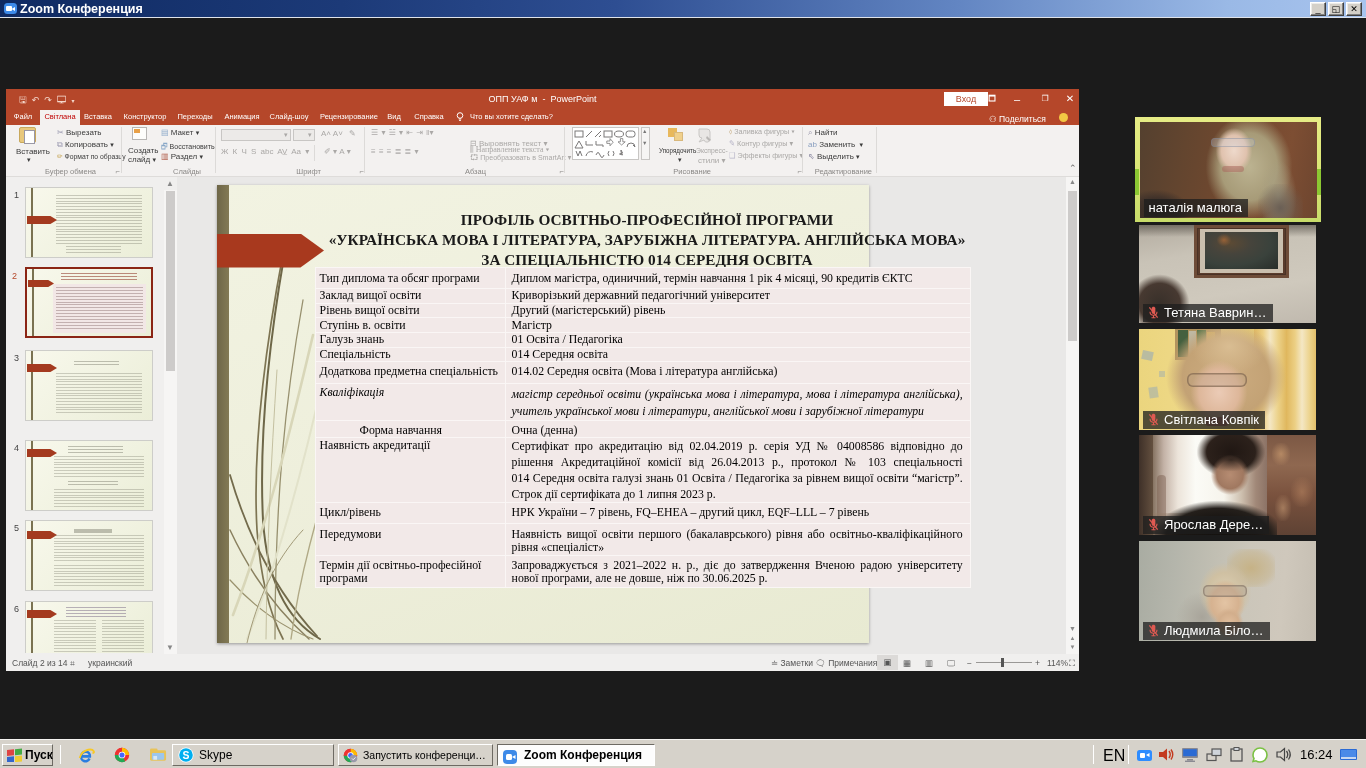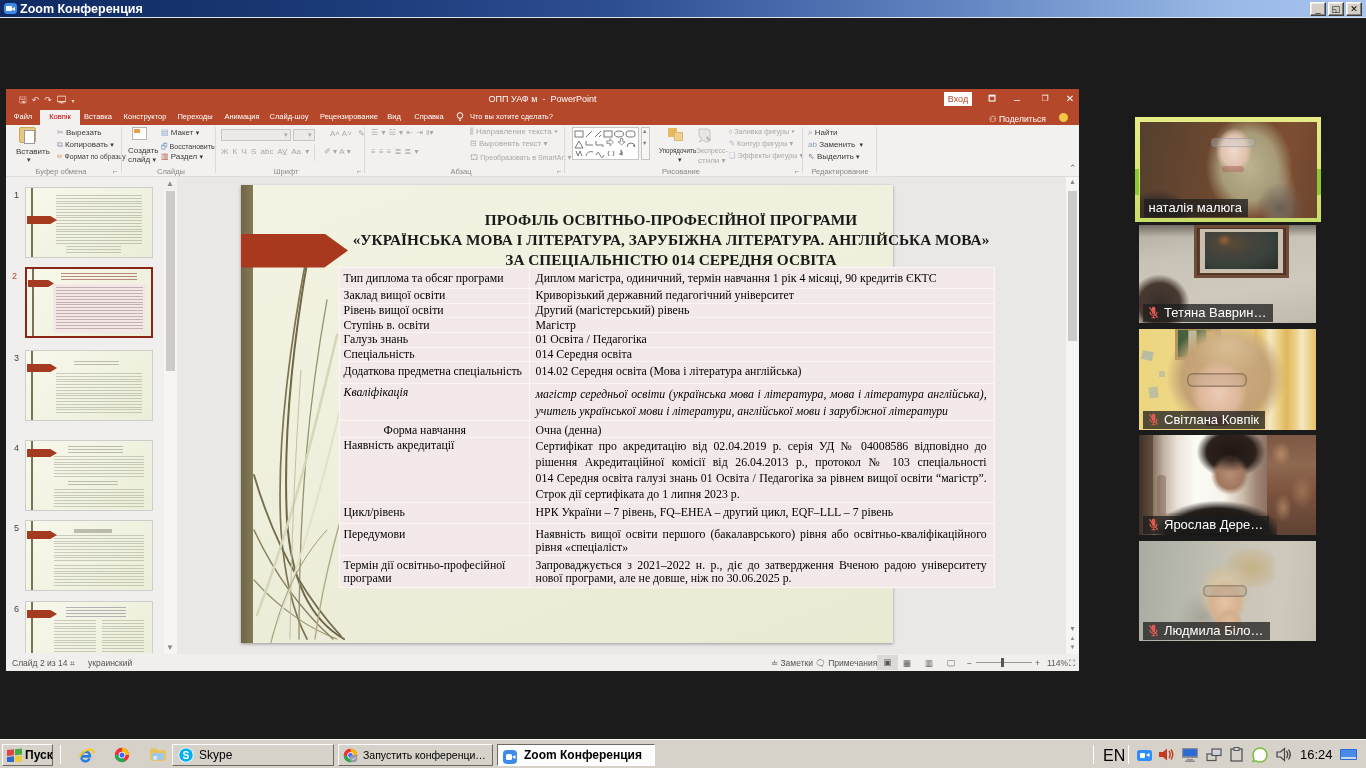--- a/index.html
+++ b/index.html
@@ -14,48 +14,48 @@
 #ztitle .zicon:after { content:""; position:absolute; left:2.5px; top:3px; width:6px; height:5.5px; background:#fff; border-radius:1px; }
 #ztitle .zicon:before { content:""; position:absolute; right:2px; top:4.5px; width:3.5px; height:4px; background:#fff; clip-path:polygon(100% 0,100% 100%,0 50%); }
 #ztitle .ttxt { position:absolute; left:20px; top:1.5px; color:#fff; font-size:12.5px; font-weight:bold; }
 .winbtn { position:absolute; top:2px; width:16px; height:14px; background:#d4d0c8; border:1px solid; border-color:#fff #404040 #404040 #fff; box-shadow:inset -1px -1px 0 #808080, inset 1px 1px 0 #ecebe8; font-size:9px; text-align:center; line-height:12px; color:#000; }
 
 
 #ppt { position:absolute; left:6px; top:89px; width:1073px; height:582px; background:#f3f1f0; overflow:hidden; }
 #ppt-title { position:absolute; left:0; top:0; width:100%; height:21px; background:#b5472a; }
 #ppt-title .tname { position:absolute; left:0; width:100%; text-align:center; top:5px; color:#fff; font-size:9px; }
 #ppt-title .qat { position:absolute; left:13px; top:4px; color:#fff; font-size:9px; }
-#vhod { position:absolute; left:938px; top:3px; width:28px; height:14px; background:#fff; color:#b5472a; font-size:9px; text-align:center; line-height:14px; }
+#vhod { position:absolute; left:938px; top:3px; width:44px; height:14px; background:#fff; color:#b5472a; font-size:9px; text-align:center; line-height:14px; }
 .ptbtn { position:absolute; top:0px; width:26px; height:21px; color:#fff; font-size:11px; text-align:center; line-height:20px; }
 
 
 #tabs { position:absolute; left:0; top:21px; width:100%; height:14.5px; background:#b5472a; }
 .tab { position:absolute; top:0; height:14.5px; color:#fff; font-size:7.5px; line-height:14.5px; text-align:center; white-space:nowrap; }
 .tab.sel { background:#f3f1f0; color:#c00000; }
 
 
 #ribbon { position:absolute; left:0; top:35.5px; width:100%; height:52.5px; background:#f3f1f0; border-bottom:1px solid #dedcda; font-size:8px; color:#444; }
-.rgroup-label { position:absolute; top:42px; font-size:7.5px; color:#8a8886; text-align:center; white-space:nowrap; }
+.rgroup-label { position:absolute; top:42px; font-size:7.5px; color:#8a8886; text-align:right; white-space:nowrap; }
 .rdiv { position:absolute; top:2px; height:46px; width:1px; background:#dcdad8; }
 .ritem { position:absolute; white-space:nowrap; color:#3b3b3b; }
 .gray { color:#aaa8a6 !important; }
 
 
 #main { position:absolute; left:0; top:88px; width:100%; height:477px; background:#e9e8e7; }
 #panel { position:absolute; left:0; top:0; width:171px; height:100%; background:#f0efee; }
 .thumb { position:absolute; left:19px; width:128px; background:linear-gradient(135deg,#f8f8ec,#ebeed8); border:1px solid #cdcdc9; }
 .thumb .num { position:absolute; left:-12px; top:2px; font-size:9px; color:#444; }
 .tarrow { position:absolute; left:1px; width:28px; height:8px; background:#a43a1f; clip-path:polygon(0 0,78% 0,100% 50%,78% 100%,0 100%); }
 .tbar { position:absolute; left:5px; top:0; bottom:0; width:2px; background:#7a7251; }
 #pscroll { position:absolute; left:157.5px; top:0; width:13.5px; height:100%; background:#f6f5f4; }
 #pscroll .sth { position:absolute; left:2px; top:14px; width:9px; height:180px; background:#cdcbca; }
 
 
 #slidewrap { position:absolute; left:171px; top:0; right:13px; height:100%; }
-#slide { position:absolute; left:40px; top:8px; width:652px; height:458px; background:linear-gradient(160deg,#f2f3e2 0%,#edeeda 60%,#e8ead2 100%); box-shadow:0 1px 3px rgba(0,0,0,0.35);margin-left:24px; }
+#slide { position:absolute; left:40px; top:8px; width:652px; height:458px; background:linear-gradient(160deg,#f2f3e2 0%,#edeeda 60%,#e8ead2 100%); box-shadow:0 1px 3px rgba(0,0,0,0.35); }
 #sbar { position:absolute; left:0; top:0; width:12px; height:100%; background:linear-gradient(90deg,#6e6648,#837a55); }
 #sarrow { position:absolute; left:0; top:48.5px; width:107px; height:34px; background:#a8391e; clip-path:polygon(0 0,78% 0,100% 50%,78% 100%,0 100%); }
 #stitle { position:absolute; left:26px; top:25px; width:808px; text-align:center; font-family:"Liberation Serif",serif; font-weight:bold; color:#1a1a1a; font-size:15.3px; line-height:19.8px; white-space:nowrap; }
 #stable { position:absolute; left:97.6px; top:82.3px; width:656px; border-collapse:collapse; table-layout:fixed; font-family:"Liberation Serif",serif; font-size:11.8px; color:#000; }
 #stable td { background:#f2e9e8; border:1.4px solid #faf6f5; padding:0px 7px 0px 6px; vertical-align:middle; line-height:13.2px; }
 #stable td.l { width:190px; padding:0 3px 0 4px; }
 #stable td.v { text-align:left; }
 #stable td.v2 { text-align:justify; text-align-last:left; line-height:17px; vertical-align:top; }
 #stable td.v3 { text-align:justify; text-align-last:left; line-height:13.3px; vertical-align:top; }
 #rscroll { position:absolute; right:0; top:0; width:13px; height:100%; background:#f6f5f4; }
@@ -89,21 +89,21 @@
     <div class="qat" style="color:#f5d8cc;">🖫 &nbsp;↶ &nbsp;↷ &nbsp;🖵 &nbsp;<span style="font-size:6px;">▾</span></div>
     <div class="tname">ОПП УАФ м &nbsp;-&nbsp; PowerPoint</div>
     <div id="vhod">Вход</div>
     <div class="ptbtn" style="left:973px; font-size:8px;">🗖</div>
     <div class="ptbtn" style="left:998px;">–</div>
     <div class="ptbtn" style="left:1026px; font-size:8px;">❐</div>
     <div class="ptbtn" style="left:1051px; font-size:10px;">✕</div>
   </div>
   <div id="tabs">
     <div class="tab" style="left:2px; width:30px;">Файл</div>
-    <div class="tab sel" style="left:34px; width:40px;">Ковпік</div>
+    <div class="tab sel" style="left:34px; width:40px;">Світлана</div>
     <div class="tab" style="left:77px; width:30px;">Вставка</div>
     <div class="tab" style="left:113px; width:52px;">Конструктор</div>
     <div class="tab" style="left:170px; width:38px;">Переходы</div>
     <div class="tab" style="left:216px; width:40px;">Анимация</div>
     <div class="tab" style="left:262px; width:42px;">Слайд-шоу</div>
     <div class="tab" style="left:314px; width:56px;">Рецензирование</div>
     <div class="tab" style="left:378px; width:20px;">Вид</div>
     <div class="tab" style="left:405px; width:36px;">Справка</div>
     <div class="tab" style="left:448px; width:12px;"><svg width="8" height="10" viewBox="0 0 8 10" style="margin-top:2px;">
           <circle cx="4" cy="3.5" r="2.8" fill="none" stroke="#fff" stroke-width="1"></circle>
@@ -133,31 +133,31 @@
     <div class="ritem" style="left:155px; top:3px;"><span style="color:#8aa8c8;">▤</span> Макет <span style="font-size:7px;">▾</span></div>
     <div class="ritem" style="left:155px; top:15px; transform:scaleX(0.88); transform-origin:0 0;"><span style="color:#8aa8c8;">🗗</span> Восстановить</div>
     <div class="ritem" style="left:155px; top:27px;"><span style="color:#b05c48;">▥</span> Раздел <span style="font-size:7px;">▾</span></div>
     <div class="rgroup-label" style="left:135px; width:60px;">Слайды</div>
     <div class="rdiv" style="left:209px;"></div>
 
     <div class="ritem" style="left:215px; top:4px; width:70px; height:12px; background:#eceae8; border:1px solid #c8c6c4;"></div>
     <div class="ritem gray" style="left:278px; top:6px; font-size:7px;">▾</div>
     <div class="ritem" style="left:287px; top:4px; width:22px; height:12px; background:#eceae8; border:1px solid #c8c6c4;"></div>
     <div class="ritem gray" style="left:302px; top:6px; font-size:7px;">▾</div>
-    <div class="ritem gray" style="left:324px; top:4px;">A˄ A˅ <span style="margin-left:4px;">✎</span></div>
+    <div class="ritem gray" style="left:315px; top:4px;">A˄ A˅ <span style="margin-left:4px;">✎</span></div>
     <div class="ritem gray" style="left:215px; top:22px; word-spacing:2px;">Ж К Ч S abc AV̲ Aa ▾</div>
     <div class="ritem gray" style="left:318px; top:22px;">✐ ▾ А ▾</div>
     <div class="rdiv" style="left:308px; top:20px; height:16px;"></div>
     <div class="rgroup-label" style="left:245px; width:70px;">Шрифт</div>
     <div class="rgroup-label" style="left:348px; width:10px;">⌐</div>
     <div class="rdiv" style="left:358px;"></div>
 
     <div class="ritem gray" style="left:365px; top:3px; word-spacing:1px;">☰ ▾ ☱ ▾ ⇤ ⇥ ‖▾</div>
     <div class="ritem gray" style="left:365px; top:22px; word-spacing:1px;">≡ ≡ ≡ ≣ ≣ ▾</div>
-    <div class="ritem gray" style="left:464px; top:2px;">⫼ Направление текста ▾</div>
+    <div class="ritem gray" style="left:464px; top:20px;font-family:Liberation Serif, serif;">⫼ Направление текста ▾</div>
     <div class="ritem gray" style="left:464px; top:14px;">⊟ Выровнять текст ▾</div>
     <div class="ritem gray" style="left:464px; top:26px; transform:scaleX(0.88); transform-origin:0 0;">⮔ Преобразовать в SmartArt ▾</div>
     <div class="rgroup-label" style="left:430px; width:50px;">Абзац</div>
     <div class="rgroup-label" style="left:548px; width:10px;">⌐</div>
     <div class="rdiv" style="left:558px;"></div>
 
     <div class="ritem" style="left:566px; top:2px; width:67px; height:33px; background:#fff; border:1px solid #c8c6c4;"></div>
     <svg class="ritem" style="left:568px; top:4px;" width="62" height="29" viewBox="0 0 62 29">
       <g stroke="#7a7878" fill="none" stroke-width="1">
         <rect x="1" y="2" width="8" height="6"></rect>

